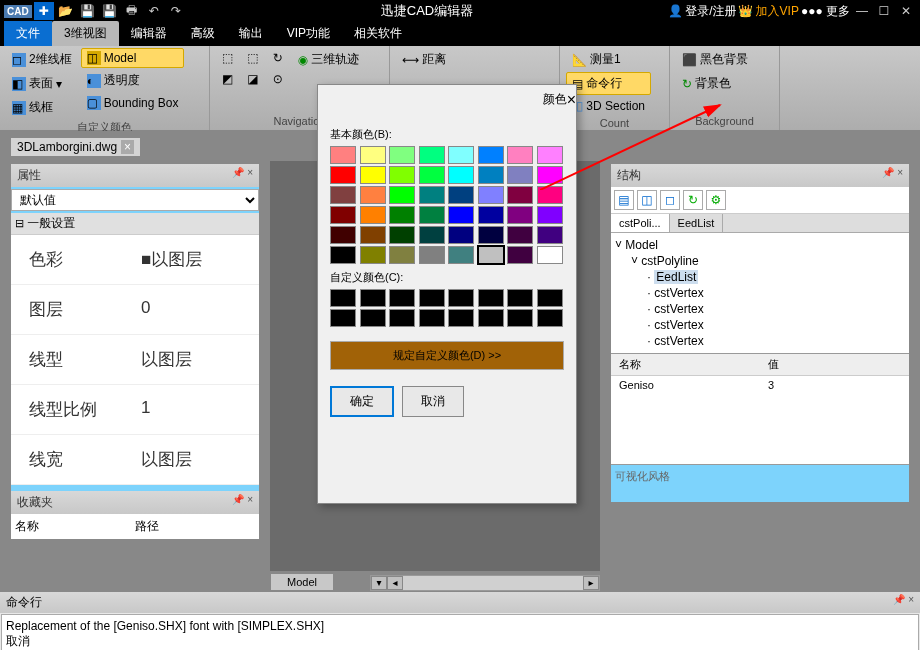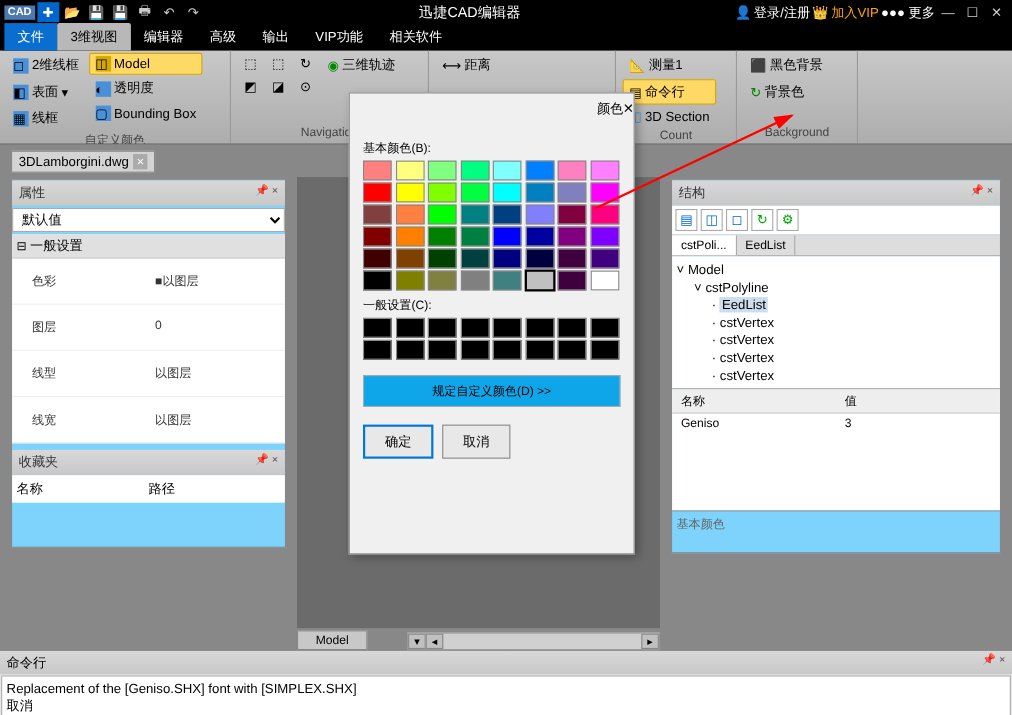--- a/index.html
+++ b/index.html
@@ -26,21 +26,21 @@
 .workspace{position:relative;height:460px;background:#888}
 .doc-tab{position:absolute;left:10px;top:6px;background:#d4d4d4;border:1px solid #888;padding:2px 6px;display:flex;align-items:flex-end;gap:4px;font-size:11px}
 .doc-tab .x{background:#aaa;color:#fff;padding:0 3px;cursor:pointer}
 .panel{position:absolute;background:#7dd3fc;border:1px solid #888}
 .panel-title{background:linear-gradient(#d8d8d8,#c8c8c8);padding:3px 6px;font-size:11px;color:#333;display:flex;justify-content:space-between}
 .props{left:10px;top:32px;width:250px;height:335px}
 .props-combo{width:100%;background:#fff;border:1px solid #aaa;padding:2px 4px;margin:2px 0}
 .props-grid{background:#fff}
 .props-grid .sec{background:#e0e0e0;padding:2px 4px;border-bottom:1px solid #ccc;font-size:11px}
 .props-grid .row{display:flex;border-bottom:1px solid #eee}
-.props-grid .row>div{padding:13px 6px;font-size:11px}
+.props-grid .row>div{padding:13px 6px;font-size:17px}
 .props-grid .row>div:first-child{width:50%;padding-left:18px;color:#333}
 .props-grid .row>div:last-child{width:50%;color:#333}
 .struct{right:10px;top:32px;width:300px;height:340px}
 .struct-toolbar{background:#fff;padding:3px;display:flex;gap:3px;border-bottom:1px solid #ccc}
 .struct-toolbar .tbtn{width:20px;height:20px;border:1px solid #aaa;display:flex;align-items:center;justify-content:center;cursor:pointer}
 .struct-tabs{display:flex;background:#ddd;border-bottom:1px solid #aaa}
 .struct-tabs .st{padding:3px 8px;font-size:11px;cursor:pointer;border-right:1px solid #aaa}
 .struct-tabs .st.active{background:#fff}
 .tree{background:#fff;padding:4px;font-size:11px;height:120px;overflow:auto}
 .tree .tn{padding:1px 0}
@@ -59,21 +59,21 @@
 .cmd-title{background:linear-gradient(#d8d8d8,#c8c8c8);padding:2px 6px;font-size:11px}
 .cmd-output{background:#fff;padding:4px;font-size:11px;height:38px;border:1px solid #aaa;margin:1px}
 .color-dialog{position:absolute;left:317px;top:84px;width:260px;height:420px;background:#f0f0f0;border:1px solid #888;box-shadow:3px 3px 8px rgba(0,0,0,0.3);z-index:100}
 .cd-title{display:flex;justify-content:flex-end;padding:6px 0;font-size:13px}
 .cd-close{cursor:pointer;font-size:16px}
 .cd-body{padding:8px 12px}
 .cd-label{font-size:11px;margin:4px 0}
 .swatches{display:grid;grid-template-columns:repeat(8,1fr);gap:2px;margin-bottom:6px}
 .sw{width:26px;height:18px;border:1px solid #888;cursor:pointer}
 .sw.sel{outline:2px solid #000;outline-offset:-1px}
-.cd-custom-btn{width:100%;padding:6px;margin:8px 0;background:#0ea5e9;border:1px solid #aaa;cursor:pointer;font-size:11px}
+.cd-custom-btn{width:100%;padding:6px;margin:8px 0;background:#a16207;border:1px solid #aaa;cursor:pointer;font-size:11px}
 .cd-actions{display:flex;gap:8px;padding:0 12px 12px}
 .cd-actions button{padding:5px 18px;border:1px solid #888;background:#e8e8e8;cursor:pointer;font-size:12px}
 .cd-actions button.primary{border:2px solid #0078d7}
 .arrow{position:absolute;left:540px;top:100px;width:190px;height:90px;z-index:101;pointer-events:none}
 .watermark{position:absolute;left:370px;top:280px;color:rgba(190,190,190,0.5);font-size:32px;z-index:50;pointer-events:none;text-align:center}
 .watermark .sm{font-size:16px}
 .viewport{position:absolute;left:270px;top:30px;right:320px;bottom:20px;background:#6b6b6b}
 .pin{color:#555;font-size:10px}
 </style>
 </head>
@@ -233,20 +233,24 @@
           </div>
           <div class="row">
             <div>图层</div>
             <div>0</div>
           </div>
           <div class="row">
             <div>线型</div>
             <div>以图层</div>
           </div>
           <div class="row">
+            <div>线型比例</div>
+            <div>1</div>
+          </div>
+          <div class="row">
             <div>线宽</div>
             <div>以图层</div>
           </div>
         </div>
     </div>
     <div class="panel-title" style="margin-top:6px">
         <span>收藏夹</span>
         <span class="pin">📌 ×</span>
       </div>
     <div class="cols" style="display:flex;padding:4px;background:#fff">
@@ -284,21 +288,21 @@
       <div class="hr">
           <div>名称</div>
           <div>值</div>
         </div>
       <div class="dr">
           <div>Geniso</div>
           <div>3</div>
         </div>
       <div style="height:70px"></div>
     </div>
-    <div class="filter">基本颜色</div>
+    <div class="filter">可视化风格</div>
   </div>
 
   <div class="model-tab">Model</div>
   <div class="scrollbar">
     <div class="arr">▾</div>
     <div class="arr">◂</div>
     <div class="track"></div>
     <div class="arr">▸</div>
   </div>
 
@@ -368,21 +372,21 @@
         <div class="sw" style="background: rgb(64, 0, 128);"></div>
         <div class="sw" style="background: rgb(0, 0, 0);"></div>
         <div class="sw" style="background: rgb(128, 128, 0);"></div>
         <div class="sw" style="background: rgb(128, 128, 64);"></div>
         <div class="sw" style="background: rgb(128, 128, 128);"></div>
         <div class="sw" style="background: rgb(64, 128, 128);"></div>
         <div class="sw sel" style="background: rgb(192, 192, 192);"></div>
         <div class="sw" style="background: rgb(64, 0, 64);"></div>
         <div class="sw" style="background: rgb(255, 255, 255);"></div>
       </div>
-    <div class="cd-label">一般设置(C):</div>
+    <div class="cd-label">自定义颜色(C):</div>
     <div class="swatches" id="custom-swatches">
         <div class="sw" style="background: rgb(0, 0, 0);"></div>
         <div class="sw" style="background: rgb(0, 0, 0);"></div>
         <div class="sw" style="background: rgb(0, 0, 0);"></div>
         <div class="sw" style="background: rgb(0, 0, 0);"></div>
         <div class="sw" style="background: rgb(0, 0, 0);"></div>
         <div class="sw" style="background: rgb(0, 0, 0);"></div>
         <div class="sw" style="background: rgb(0, 0, 0);"></div>
         <div class="sw" style="background: rgb(0, 0, 0);"></div>
         <div class="sw" style="background: rgb(0, 0, 0);"></div>

